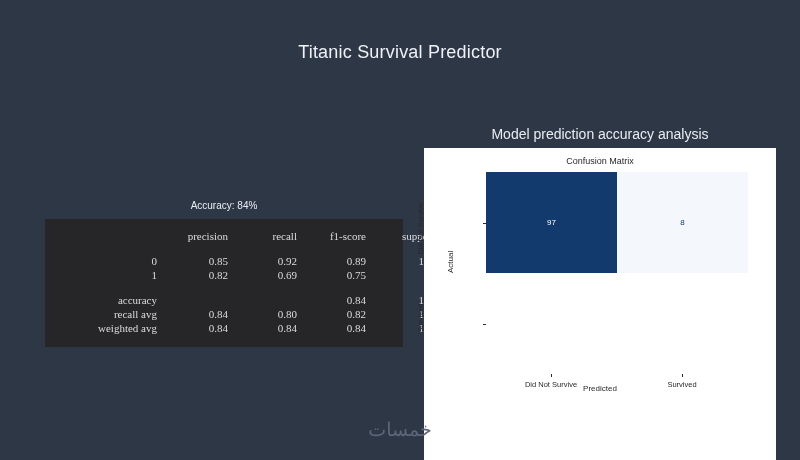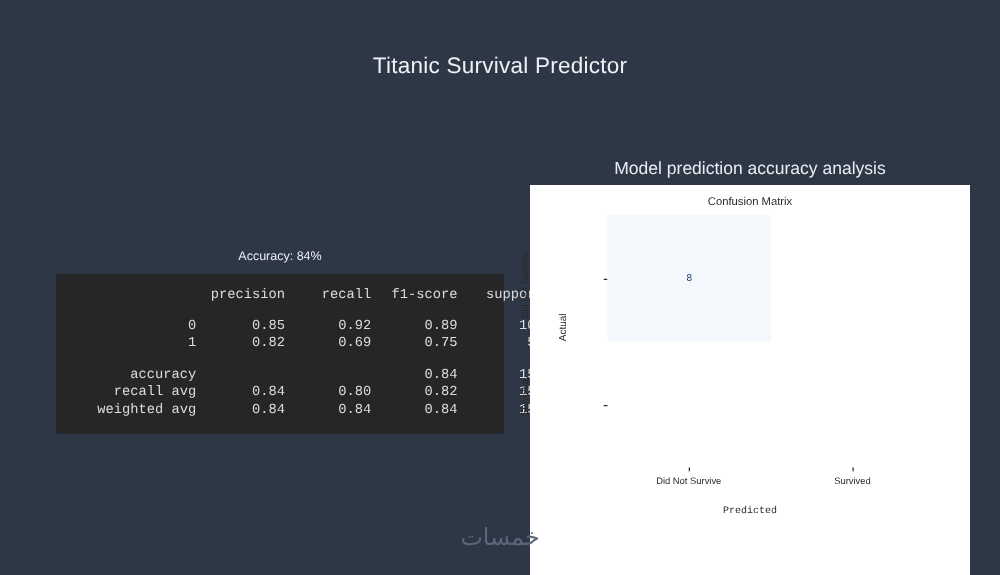--- a/index.html
+++ b/index.html
@@ -44,21 +44,21 @@
   }
   .report-panel {
     background: #262628;
     padding: 10px 14px 12px 14px;
     box-sizing: border-box;
     width: 358px;
   }
   table.report {
     border-collapse: collapse;
     width: 100%;
-    font-family: Liberation Mono, monospace;
+    font-family: Liberation Serif, serif;
     font-size: 11px;
     color: #dcdcdc;
     table-layout: fixed;
   }
   table.report th,
   table.report td {
     padding: 1px 0;
     font-weight: 400;
     text-align: right;
     white-space: pre;
@@ -164,27 +164,26 @@
     color: #2a2a2a;
     text-align: center;
     white-space: nowrap;
     transform: translateX(-50%);
   }
   .xtick.t1 { left: 127px; }
   .xtick.t2 { left: 258px; }
 
   .xlabel {
     position: absolute;
-    top: 256px;
+    top: 236px;
     left: 0;
     width: 352px;
     text-align: center;
     font-size: 8px;
     color: #2a2a2a;
-    font-family: Liberation Mono, monospace;
   }
 
   .tickmark {
     position: absolute;
     background: #2a2a2a;
   }
   .tickmark.x { width: 1px; height: 3px; top: 226px; }
   .tickmark.x.a { left: 127px; }
   .tickmark.x.b { left: 258px; }
   .tickmark.y { height: 1px; width: 3px; left: 59px; }
@@ -277,20 +276,21 @@
 
   <div class="ylabel">Actual</div>
   <div class="ytick t1">Did Not Survive</div>
   <div class="ytick t2">Survived</div>
 
   <div class="tickmark y a"></div>
   <div class="tickmark y b"></div>
 
   <div class="plot-area">
     <div class="cm-grid">
+      <div class="cm-cell" id="cell-0-0" style="background: rgb(18, 58, 109); color: rgb(255, 255, 255);">97</div>
       <div class="cm-cell" id="cell-0-1" style="background: rgb(244, 248, 253); color: rgb(18, 58, 109);">8</div>
     </div>
   </div>
 
   <div class="tickmark x a"></div>
   <div class="tickmark x b"></div>
 
   <div class="xtick t1">Did Not Survive</div>
   <div class="xtick t2">Survived</div>
   <div class="xlabel">Predicted</div>

